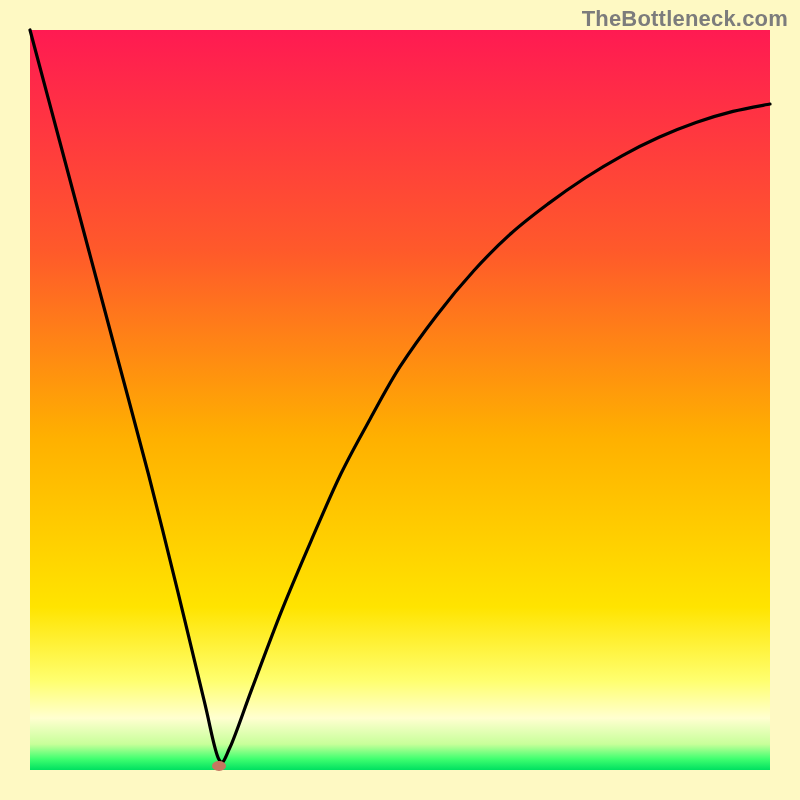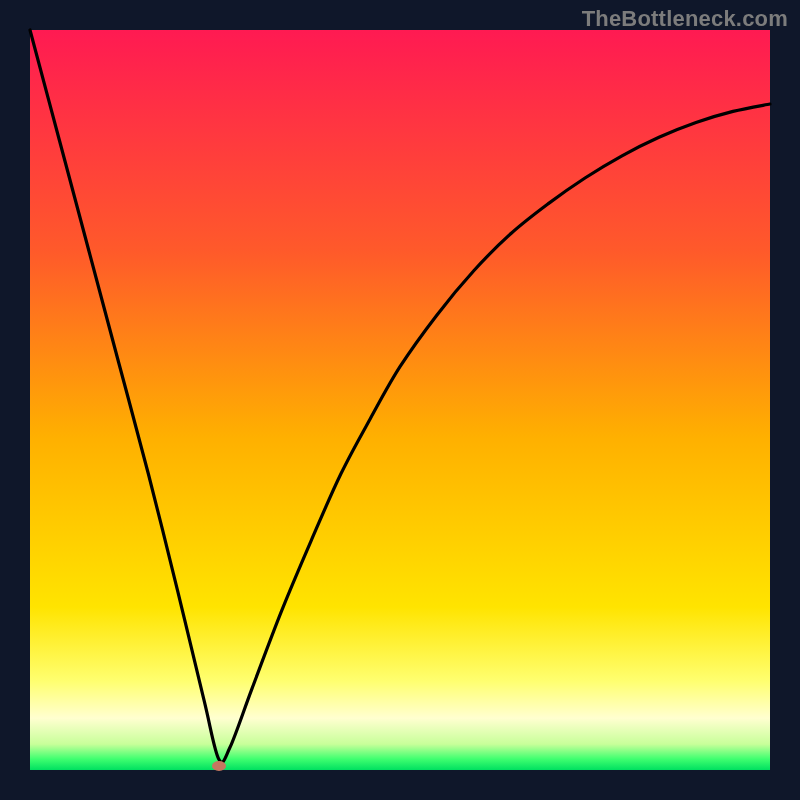--- a/index.html
+++ b/index.html
@@ -9,21 +9,21 @@
     height: 800px;
     background: #000;
     overflow: hidden;
   }
   .frame {
     position: absolute;
     left: 0;
     top: 0;
     width: 800px;
     height: 800px;
-    background: #0f172a;
+    background: #fef9c3;
   }
   .plot {
     position: absolute;
     left: 30px;
     top: 30px;
     width: 740px;
     height: 740px;
   }
   .grad {
     position: absolute;

